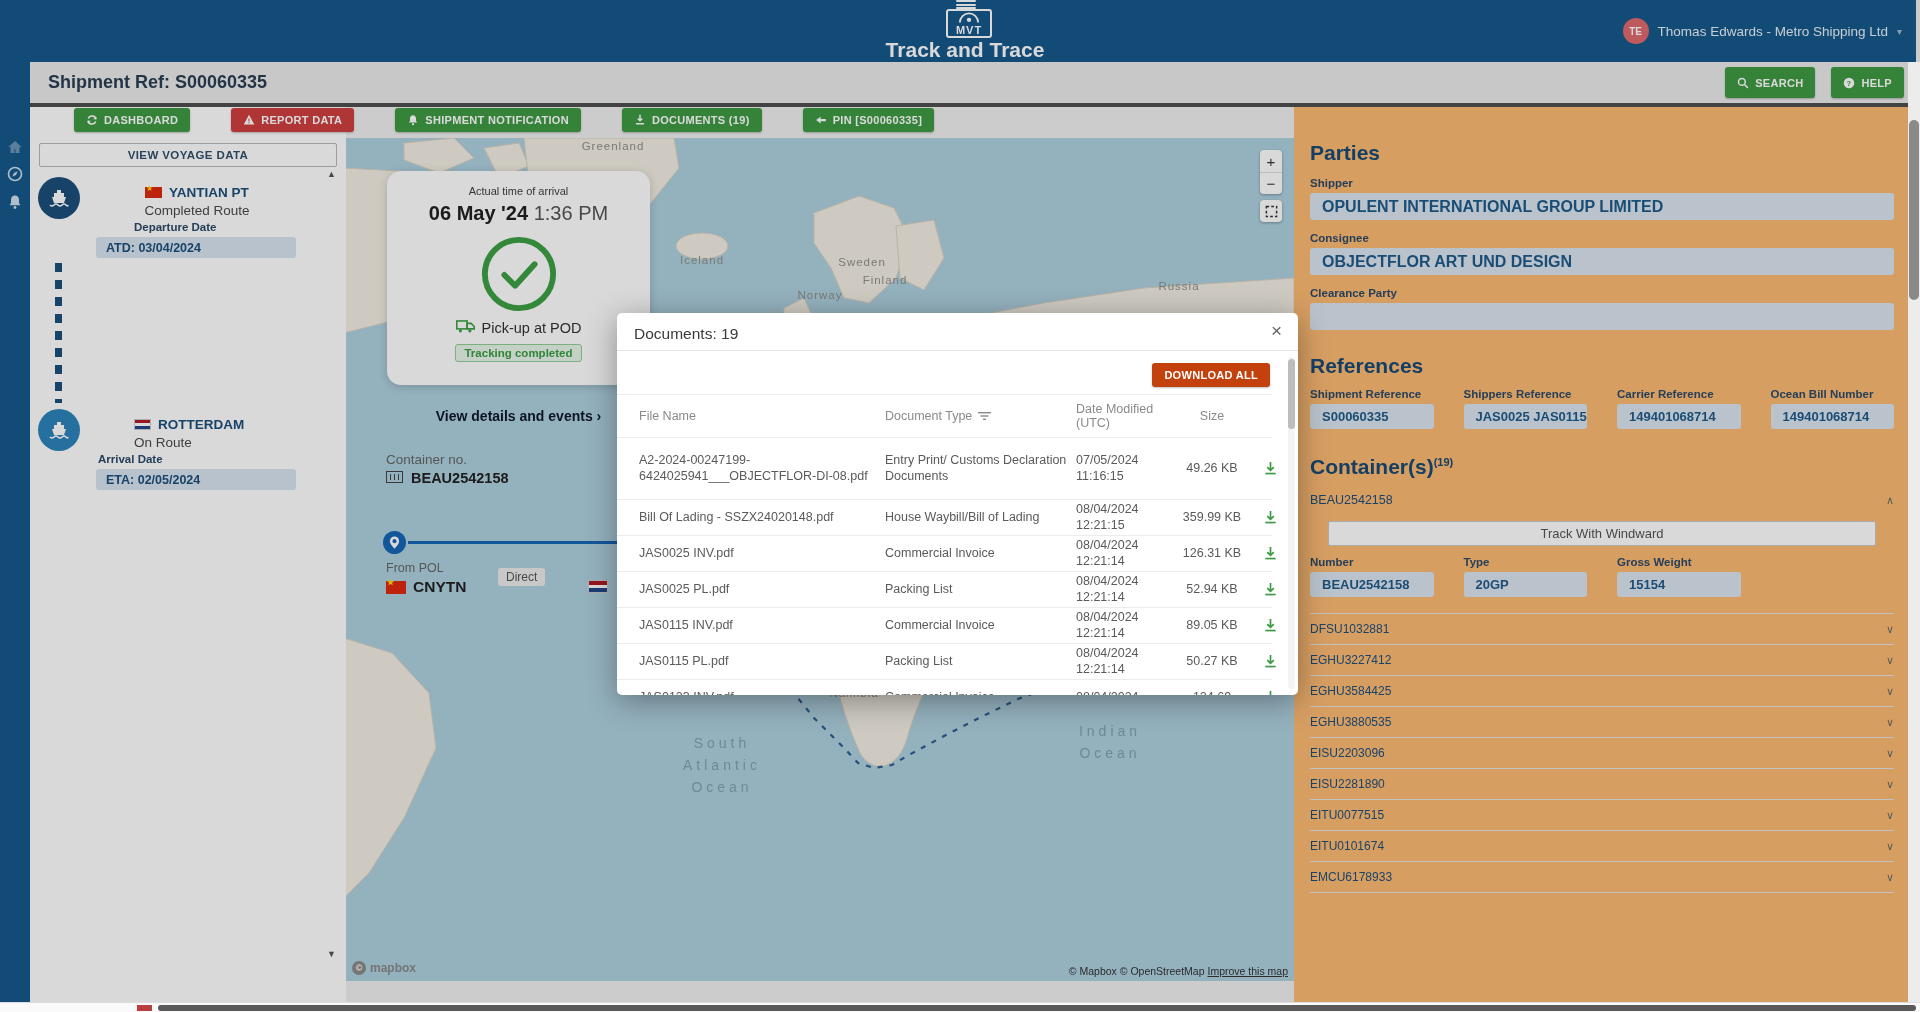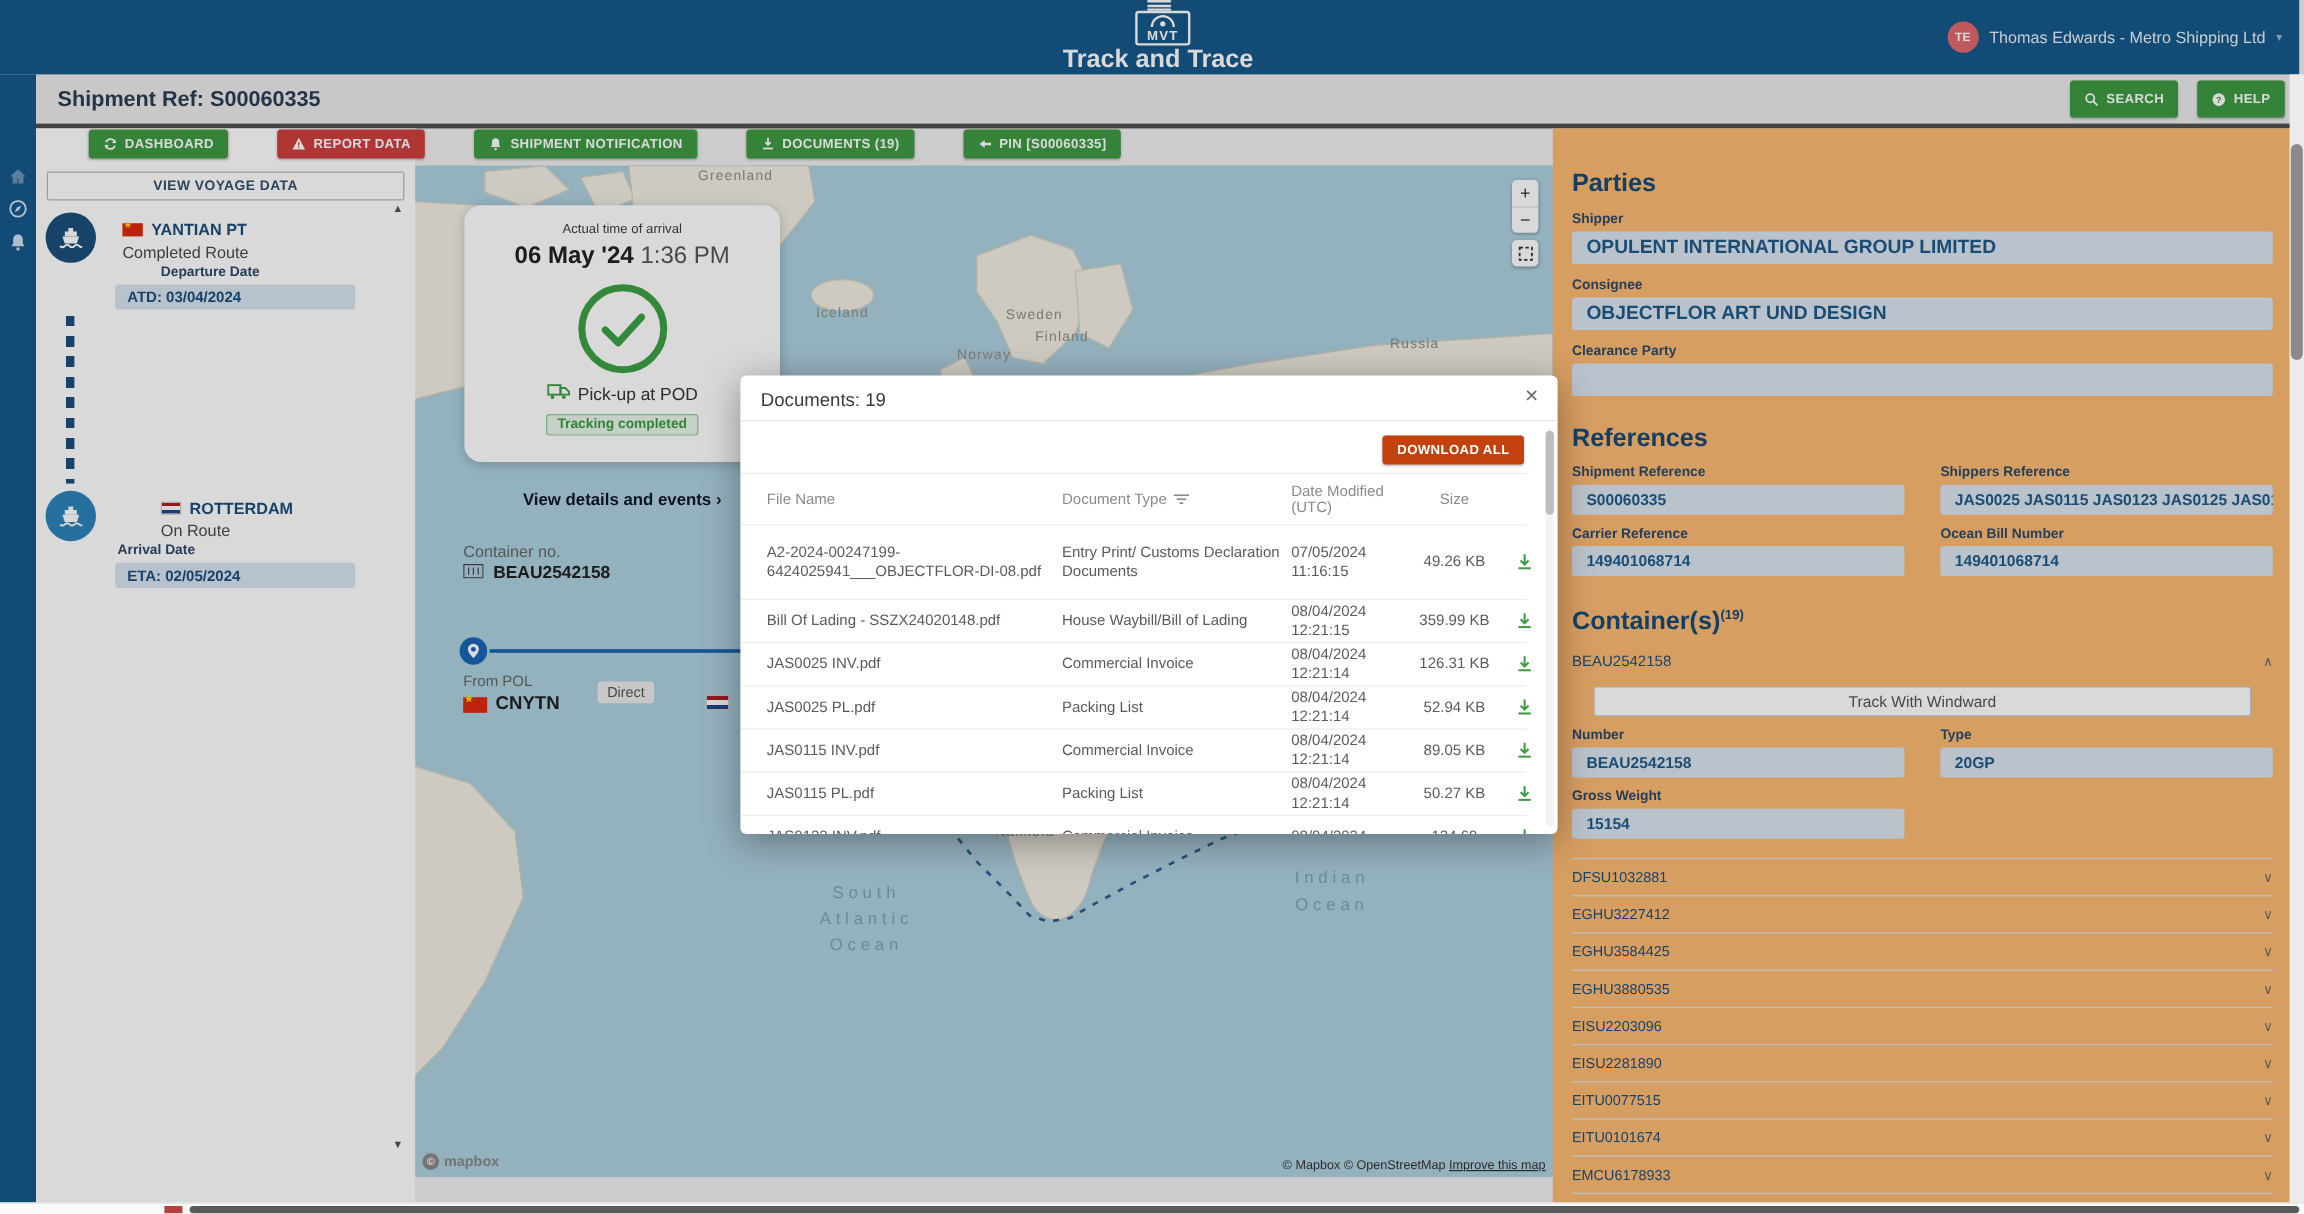--- a/index.html
+++ b/index.html
@@ -38,21 +38,21 @@
   .railicon { position:absolute; left:7px; width:16px; height:16px; color:#cfe0ee; cursor:pointer; }
   .railicon svg { width:16px; height:16px; display:block; }
 
   
   .voyage { position:absolute; left:30px; top:107px; width:316px; height:896px; background:#fff; z-index:3; }
   .view-voyage { position:absolute; left:9px; top:36px; width:298px; height:24px; background:#fff; border:1px solid #b9b9b9; border-radius:2px; font-size:11.5px; font-weight:bold; color:#32506c; letter-spacing:.4px; font-family:inherit; cursor:pointer; }
   .stop-circle { position:absolute; left:8px; width:42px; height:42px; border-radius:50%; display:flex; align-items:center; justify-content:center; }
   .stop-circle svg { width:24px; height:24px; }
   .c1 { top:70px; background:#1c4f7c; }
   .c2 { top:302px; background:#2d84bd; }
-  .stop-head { position:absolute; left:72px; width:190px; text-align:left; }
+  .stop-head { position:absolute; left:72px; width:190px; text-align:center; }
   .sh1 { top:76px; } .sh2 { top:308px; text-align:left; left:104px; }
   .flag { display:inline-block; width:17px; height:11px; vertical-align:-1px; margin-right:7px; position:relative; }
   .flag-cn { background:#de2910; } .flag-cn::after { content:"★"; position:absolute; left:1px; top:-3px; color:#ffde00; font-size:8px; }
   .flag-nl { background:linear-gradient(180deg,#ae1c28 0 33%,#fff 33% 66%,#21468b 66% 100%); border:0.5px solid #ccc; }
   .port-name { font-size:13.5px; font-weight:bold; color:#1c4f7c; }
   .port-status { font-size:13.5px; color:#4a4a4a; margin-top:2px; }
   .date-label { position:absolute; left:68px; font-size:11.5px; font-weight:bold; color:#2c4a68; }
   .dl1 { top:114px;padding-left:36px; } .dl2 { top:346px; }
   .date-pill { position:absolute; left:66px; width:200px; height:21px; background:#d8e4f0; border-radius:3px; font-size:12.5px; font-weight:bold; color:#1c4f7c; display:flex; align-items:center; padding-left:10px; }
   .dp1 { top:130px; } .dp2 { top:362px; }
@@ -89,21 +89,21 @@
   .attr-left .mb-circle { width:14px; height:14px; border-radius:50%; background:#8a8a8a; color:#fff; font-size:9px; display:flex; align-items:center; justify-content:center; font-weight:bold; }
   .attr-right { position:absolute; right:6px; bottom:4px; font-size:10.5px; color:#333; }
   .attr-right .imp { text-decoration:underline; cursor:pointer; }
 
   
   .rightpanel { position:absolute; left:1294px; top:107px; width:614px; height:896px; background:#fdba74; z-index:3; padding:0 14px 0 16px; }
   .rp-h { font-size:21px; font-weight:bold; color:#174a77; }
   .h-parties { margin-top:34px; } .h-refs { margin-top:24px; } .h-cont { margin-top:26px; }
   .rp-label { font-size:11.5px; font-weight:bold; color:#2c4a68; margin-top:12px; }
   .rp-pill { margin-top:4px; height:27px; background:#dbe5ef; border-radius:3px; display:flex; align-items:center; padding:0 12px; font-size:16px; font-weight:bold; color:#1f5b8a; white-space:nowrap; overflow:hidden; }
-  .rp-grid { display:grid; grid-template-columns:1fr 1fr; column-gap:30px; }
+  .rp-grid { display:grid; grid-template-columns:1fr 1fr 1fr 1fr; column-gap:30px; }
   .rp-grid .cell { min-width:0; }
   .rp-grid .rp-pill { height:25px; font-size:13px; }
   .rp-grid .rp-label { margin-top:10px; }
   sup.cnt { font-size:11px; color:#174a77; }
   .acc-head { display:flex; align-items:center; justify-content:space-between; margin-top:14px; font-size:12.5px; color:#1c4f7c; cursor:pointer; }
   .chev { color:#6a6a6a; font-size:11px; }
   .track-btn { margin:14px auto 0; display:block; width:548px; height:25px; background:#fff; border:1px solid #c9c9c9; border-radius:2px; font-size:13px; color:#555; font-family:inherit; cursor:pointer; }
   .cont-list { margin-top:16px; border-top:1px solid #e3e3e3; }
   .cont-item { height:31px; display:flex; align-items:center; justify-content:space-between; border-bottom:1px solid #e3e3e3; font-size:12px; color:#1c4f7c; cursor:pointer; }
 

